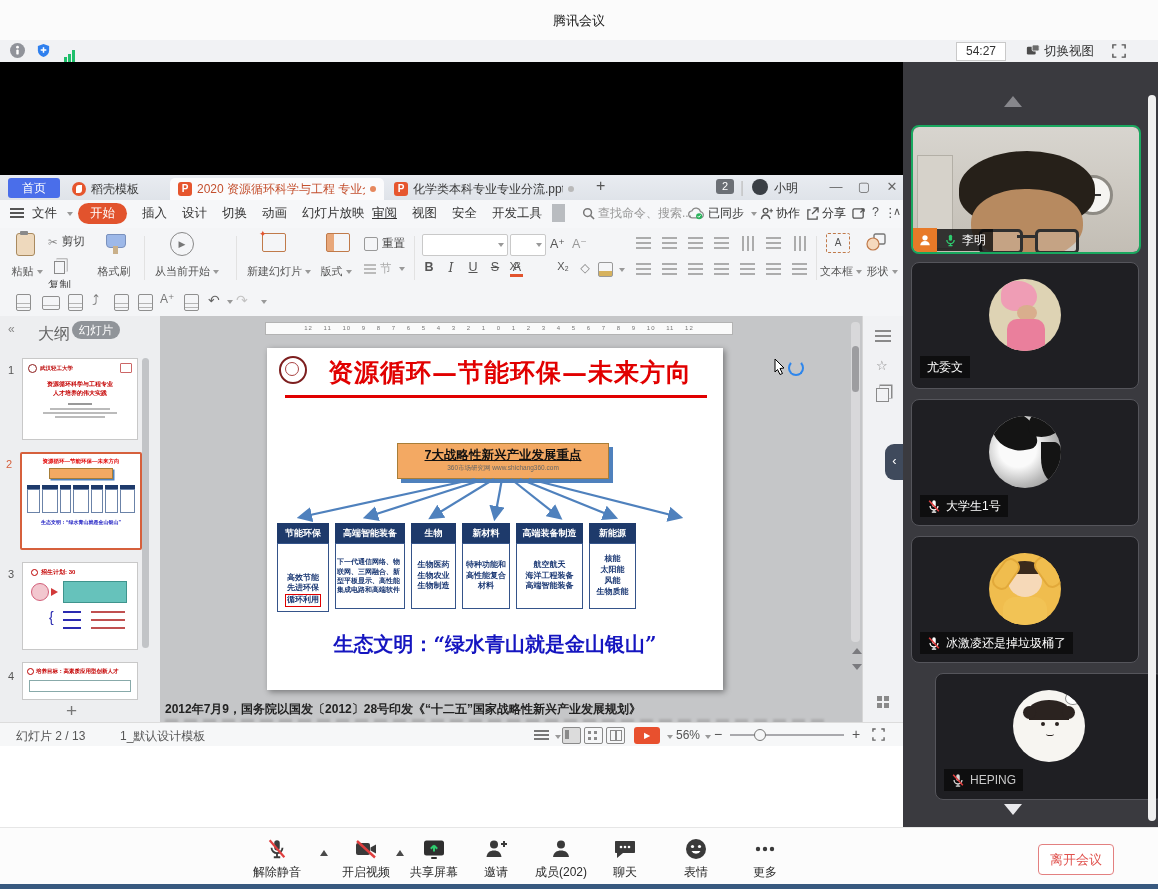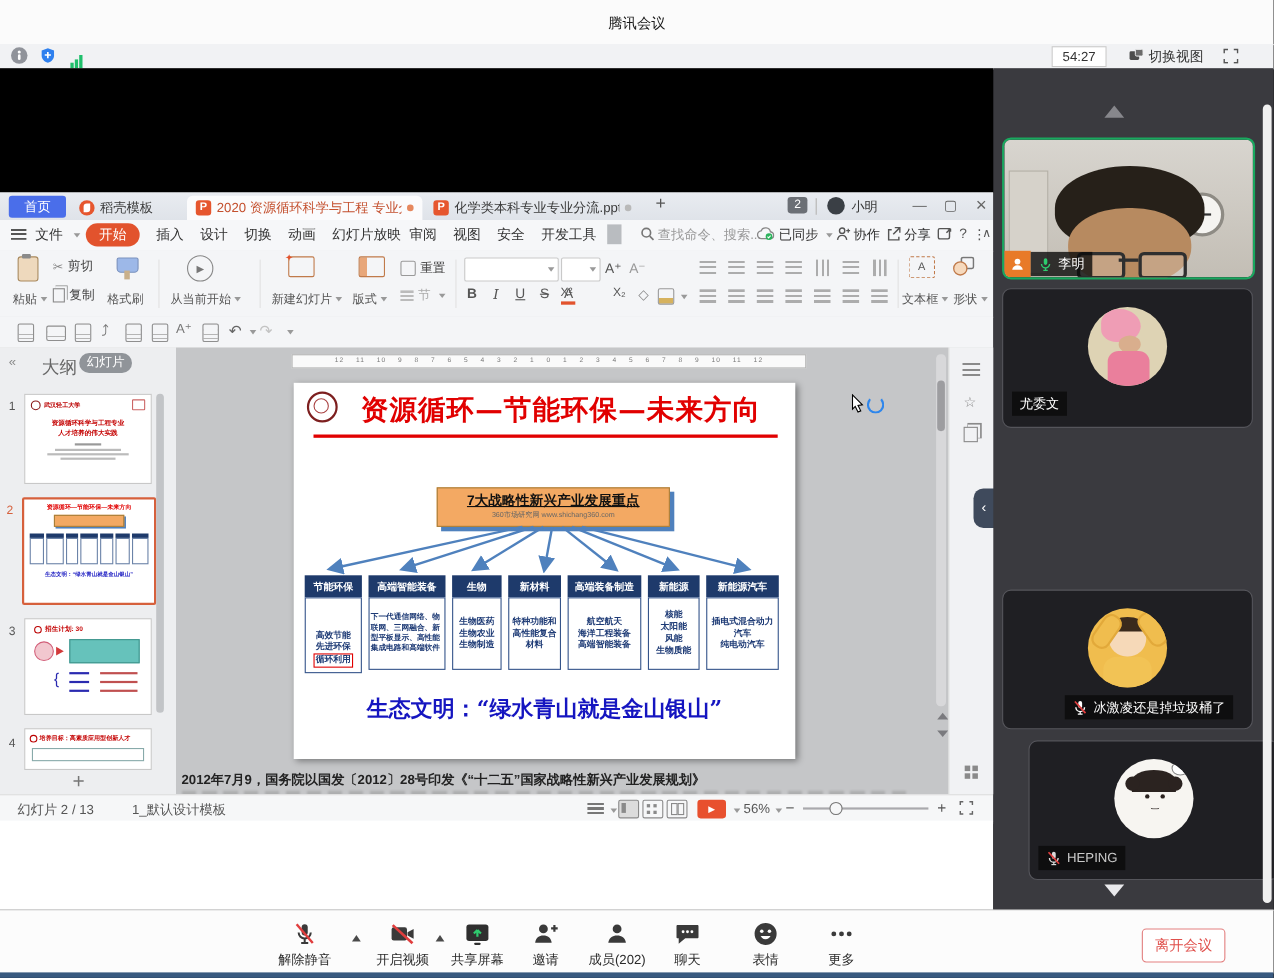--- a/index.html
+++ b/index.html
@@ -162,21 +162,21 @@
     <div class="a menubar">
       <span class="a" style="left:10px;top:8px;width:14px;height:10px;background:repeating-linear-gradient(180deg,#555 0 2px,transparent 2px 4px);"></span>
       <span class="mi" style="left:32px;">文件</span>
         <span class="cv a" style="left:64px;top:12px;"></span>
       <span class="mi startpill" style="left:78px;">开始</span>
       <span class="mi" style="left:142px;">插入</span>
       <span class="mi" style="left:182px;">设计</span>
       <span class="mi" style="left:222px;">切换</span>
       <span class="mi" style="left:262px;">动画</span>
       <span class="mi" style="left:302px;">幻灯片放映</span>
-      <span class="mi" style="left:372px;">审阅</span>
+      <span class="mi" style="left:372px;text-decoration:underline;">审阅</span>
       <span class="mi" style="left:412px;">视图</span>
       <span class="mi" style="left:452px;">安全</span>
       <span class="mi" style="left:492px;">开发工具</span>
       <span class="a" style="left:552px;top:4px;width:13px;height:18px;background:#b9bcc0;"></span>
       <span class="a" style="left:582px;top:6px;"><svg width="13" height="13" viewBox="0 0 14 14" fill="none" stroke="#777" stroke-width="1.6">
             <circle cx="6" cy="6" r="4.2"></circle>
             <path d="M9.3 9.3L13 13"></path>
           </svg></span>
       <span class="mi" style="left:598px;color:#999;font-size:12px;">查找命令、搜索...</span>
       <span class="a" style="left:688px;top:6px;"><svg width="16" height="13" viewBox="0 0 18 14">
@@ -208,21 +208,21 @@
 
     <div class="a ribbon">
       <span class="a" style="left:16px;top:5px;width:17px;height:21px;border:1.5px solid #a98a5f;border-radius:3px;background:#eed9bd;">
           <span style="position:absolute;left:3px;top:-3px;width:8px;height:4px;background:#8a8a8a;border-radius:1px;"></span>
         </span>
       <span class="rlabel" style="left:4px;top:36px;width:46px;"><span>粘贴</span><span class="cv"></span></span>
       <span class="rsmall" style="left:48px;top:6px;">
           <span style="color:#888;">✂</span>
           <span>剪切</span>
         </span>
-      <span class="rsmall" style="left:48px;top:33px;">
+      <span class="rsmall" style="left:48px;top:33px;flex-direction:column;">
           <span style="width:9px;height:11px;border:1.2px solid #8a8a8a;box-shadow:2px -2px 0 -0.2px #f4f5f7,2.5px -2.5px 0 0 #8a8a8a;display:inline-block;"></span>
           <span>复制</span>
         </span>
       <span class="a" style="left:106px;top:6px;width:18px;height:12px;background:#9db8e8;border:1px solid #7a91bd;border-radius:2px 2px 4px 4px;">
           <span style="position:absolute;left:6px;top:11px;width:5px;height:8px;background:#c9b08a;"></span>
         </span>
       <span class="rlabel" style="left:88px;top:36px;width:52px;"><span>格式刷</span></span>
       <span class="rdiv" style="left:144px;"></span>
       <span class="a" style="left:170px;top:4px;width:22px;height:22px;border:1.6px solid #888;border-radius:50%;color:#777;font-size:9px;text-align:center;line-height:22px;">▶</span>
       <span class="rlabel" style="left:146px;top:36px;width:82px;"><span>从当前开始</span><span class="cv"></span></span>
@@ -468,27 +468,20 @@
             </div>
             <div class="col" style="width:47px;">
               <div class="col-h">新能源</div>
               <div class="col-b">
                 <div>核能</div>
                 <div>太阳能</div>
                 <div>风能</div>
                 <div>生物质能</div>
               </div>
             </div>
-            <div class="col" style="width:66px;">
-              <div class="col-h">新能源汽车</div>
-              <div class="col-b">
-                <div>插电式混合动力汽车</div>
-                <div>纯电动汽车</div>
-              </div>
-            </div>
           </div>
 
           <div class="caption">生态文明：“绿水青山就是金山银山”</div>
         </div>
 
         <div class="footnote">2012年7月9，国务院以国发〔2012〕28号印发《“十二五”国家战略性新兴产业发展规划》</div>
         <div class="blurline"></div>
 
         <span class="a" style="left:628px;top:44px;width:12px;height:12px;border:2.5px solid #2e86ec;border-top-color:transparent;border-radius:50%;"></span>
         <svg class="a" style="left:614px;top:42px;" width="12" height="18" viewBox="0 0 12 18">
@@ -581,30 +574,46 @@
       <div class="av" style="background:#ded3b4;">
         <span style="position:absolute;left:12px;top:2px;width:36px;height:30px;background:#ef9db5;border-radius:50% 60% 55% 45%;"></span>
         <span style="position:absolute;left:28px;top:26px;width:20px;height:16px;background:#d9ae8d;border-radius:50%;"></span>
         <span style="position:absolute;left:18px;top:40px;width:38px;height:32px;background:#ea7f9c;border-radius:10px 10px 0 0;"></span>
       </div>
       <div class="plabel" style="left:8px;bottom:10px;">
         <span>尤委文</span>
       </div>
     </div>
 
+    <div class="tile" style="top:337px;">
+      <div class="av" style="background:radial-gradient(circle at 40% 45%,#fafafa 0 32%,#b9b9b9 62%,#7c7c7c 100%);">
+        <span style="position:absolute;left:4px;top:-4px;width:42px;height:40px;background:#141414;border-radius:0 60% 20% 70%;transform:rotate(-12deg);"></span>
+        <span style="position:absolute;left:40px;top:-8px;width:34px;height:30px;background:#141414;border-radius:60% 0 70% 30%;transform:rotate(10deg);"></span>
+        <span style="position:absolute;left:52px;top:26px;width:22px;height:40px;background:#141414;border-radius:0 40% 0 60%;"></span>
+      </div>
+      <div class="plabel" style="left:8px;bottom:8px;">
+        <svg width="14" height="14" viewBox="0 0 16 16">
+            <rect x="6" y="1.5" width="4" height="7.5" rx="2" fill="#fff"></rect>
+            <path d="M3.5 8a4.5 4.5 0 0 0 9 0" fill="none" stroke="#fff" stroke-width="1.5"></path>
+            <path d="M8 12.5v2.5M5.5 15h5" stroke="#fff" stroke-width="1.3"></path>
+            <line x1="2.5" y1="2" x2="13.5" y2="14" stroke="#e03e3e" stroke-width="1.8"></line>
+          </svg>
+        <span>大学生1号</span>
+      </div>
+    </div>
 
     <div class="tile" style="top:474px;">
       <div class="av" style="background:#f0bd4e;">
         <span style="position:absolute;left:19px;top:12px;width:34px;height:32px;background:#f6d9b8;border-radius:50%;"></span>
         <span style="position:absolute;left:21px;top:8px;width:30px;height:13px;background:#3a2a1c;border-radius:50% 50% 0 0;"></span>
         <span style="position:absolute;left:8px;top:4px;width:14px;height:30px;background:#f0bd4e;border:2px solid #e2a93a;border-radius:8px;transform:rotate(35deg);"></span>
         <span style="position:absolute;left:50px;top:2px;width:14px;height:30px;background:#f0bd4e;border:2px solid #e2a93a;border-radius:8px;transform:rotate(-35deg);"></span>
         <span style="position:absolute;left:14px;top:44px;width:44px;height:28px;background:#f2c355;border-radius:12px 12px 0 0;"></span>
       </div>
-      <div class="plabel" style="left:8px;bottom:8px;margin-left:48px;">
+      <div class="plabel" style="left:8px;bottom:8px;">
         <svg width="14" height="14" viewBox="0 0 16 16">
             <rect x="6" y="1.5" width="4" height="7.5" rx="2" fill="#fff"></rect>
             <path d="M3.5 8a4.5 4.5 0 0 0 9 0" fill="none" stroke="#fff" stroke-width="1.5"></path>
             <path d="M8 12.5v2.5M5.5 15h5" stroke="#fff" stroke-width="1.3"></path>
             <line x1="2.5" y1="2" x2="13.5" y2="14" stroke="#e03e3e" stroke-width="1.8"></line>
           </svg>
         <span>冰激凌还是掉垃圾桶了</span>
       </div>
     </div>
 

